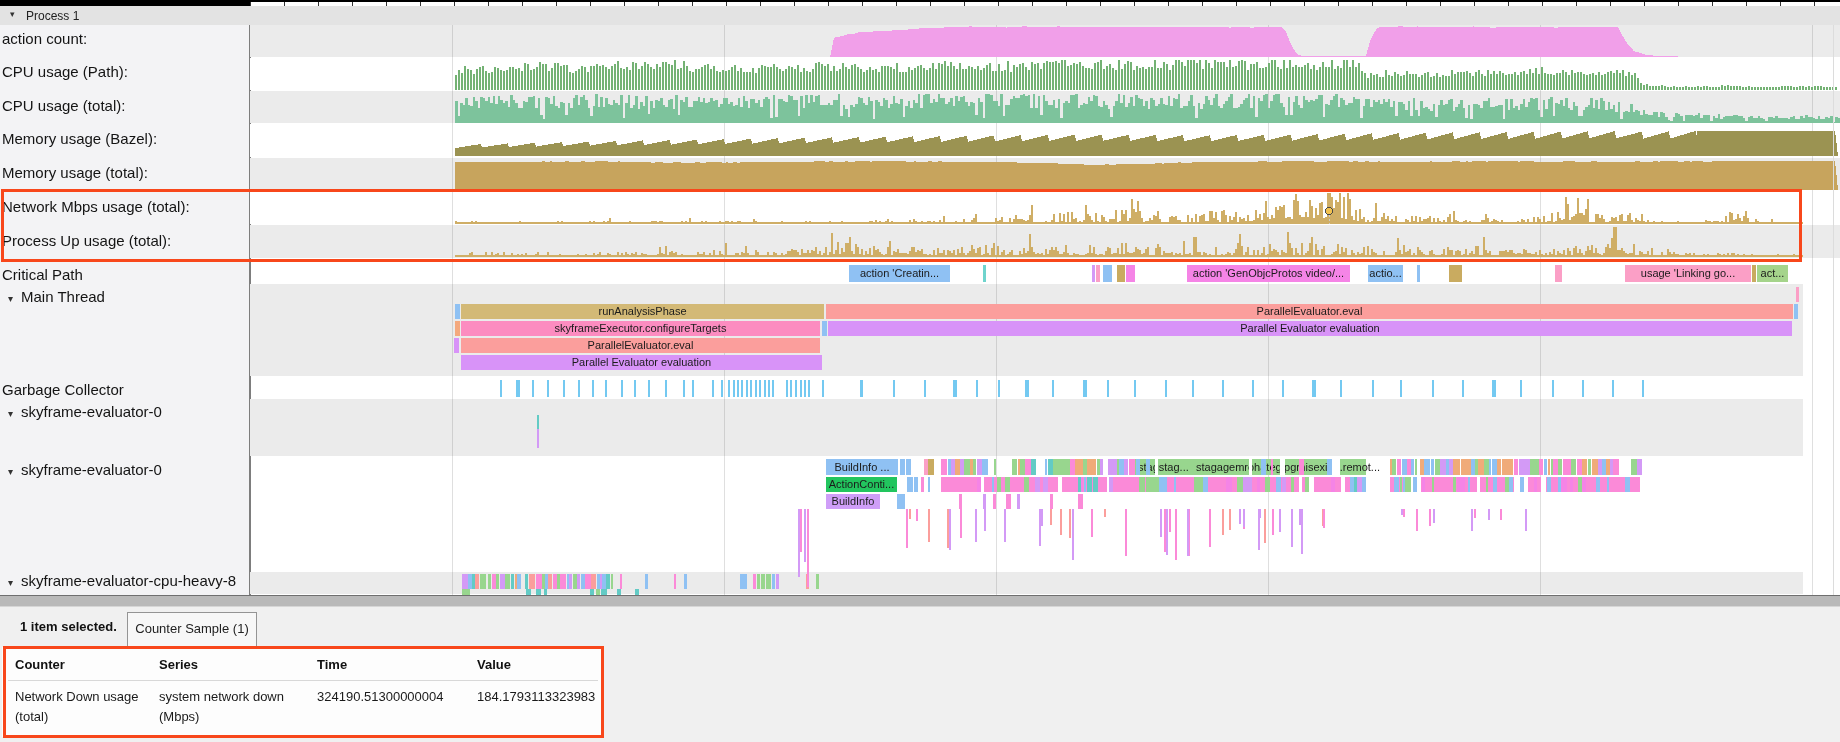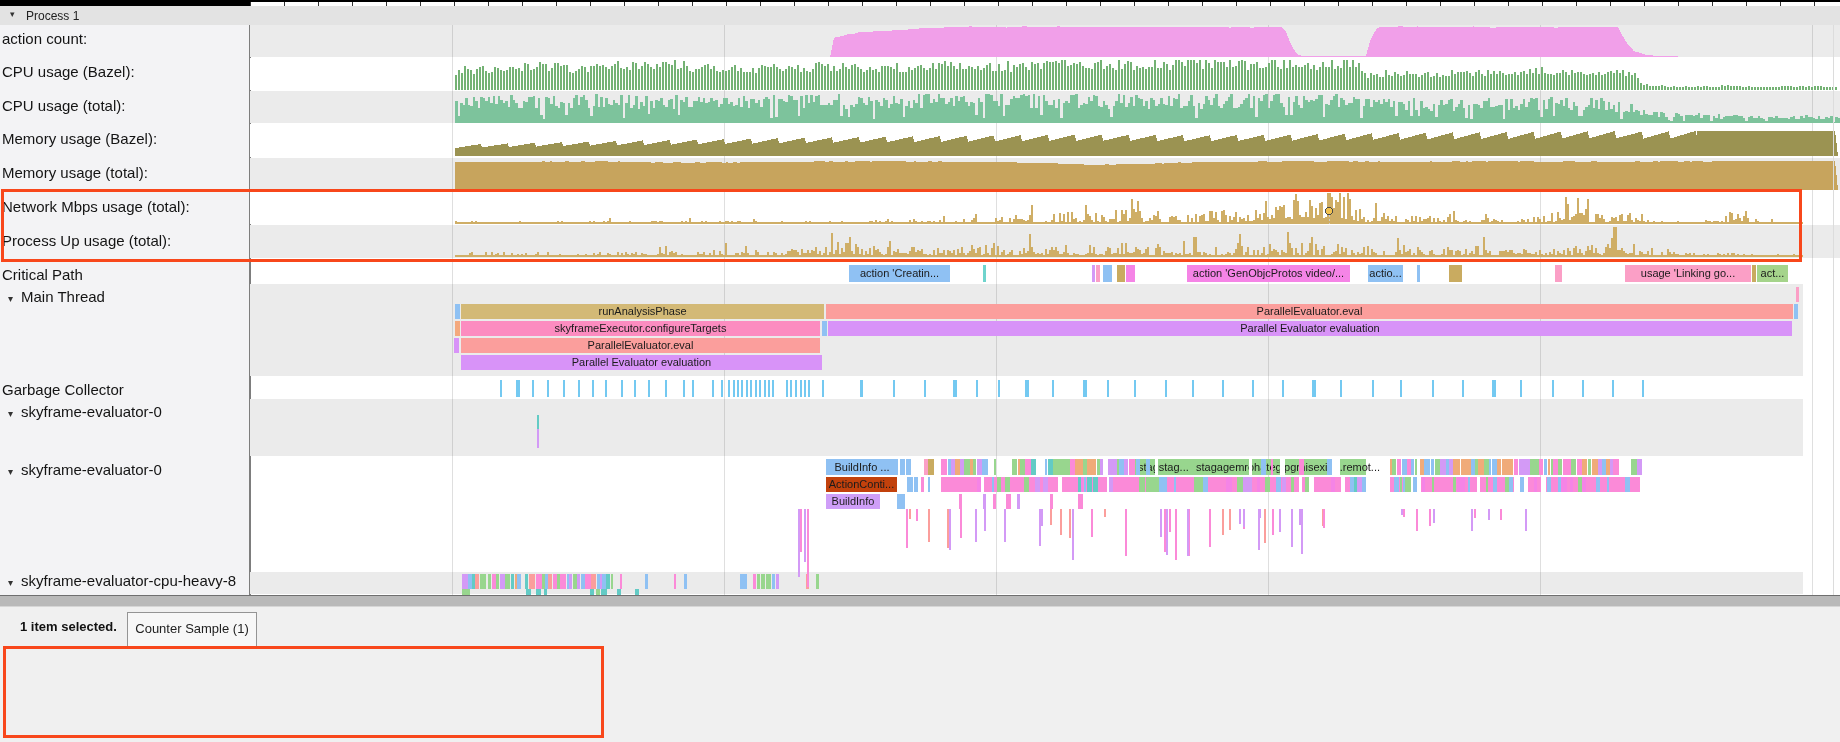--- a/index.html
+++ b/index.html
@@ -44,21 +44,21 @@
   <div class="abs" id="ruler-side"></div>
   <div class="abs" id="ruler"></div>
 
   <div class="abs" id="process-header">
     <span class="tri">▾</span>
     <span class="lbl">Process 1</span>
   </div>
 
   <div class="abs" id="sidebar">
       <div class="side-item" style="top: 5px; left: 2px;"><span>action count:</span></div>
-      <div class="side-item" style="top: 38px; left: 2px;"><span>CPU usage (Bazel):</span></div>
+      <div class="side-item" style="top: 38px; left: 2px;"><span>CPU usage (Path):</span></div>
       <div class="side-item" style="top: 72px; left: 2px;"><span>CPU usage (total):</span></div>
       <div class="side-item" style="top: 105px; left: 2px;"><span>Memory usage (Bazel):</span></div>
       <div class="side-item" style="top: 139px; left: 2px;"><span>Memory usage (total):</span></div>
       <div class="side-item" style="top: 173px; left: 2px;"><span>Network Mbps usage (total):</span></div>
       <div class="side-item" style="top: 207px; left: 2px;"><span>Process Up usage (total):</span></div>
       <div class="side-item" style="top: 241px; left: 2px;"><span>Critical Path</span></div>
       <div class="side-item" style="top: 263px; left: 8px;"><span class="tri">▾</span><span>Main Thread</span></div>
       <div class="side-item" style="top: 356px; left: 2px;"><span>Garbage Collector</span></div>
       <div class="side-item" style="top: 378px; left: 8px;"><span class="tri">▾</span><span>skyframe-evaluator-0</span></div>
       <div class="side-item" style="top: 436px; left: 8px;"><span class="tri">▾</span><span>skyframe-evaluator-0</span></div>
@@ -177,21 +177,21 @@
       <div class="span" style="left: 205px; top: 296px; width: 5px; height: 15px; background: rgb(244, 169, 126); line-height: 15px;"></div>
       <div class="span" style="left: 211px; top: 296px; width: 359px; height: 15px; background: rgb(252, 140, 192); line-height: 15px;">skyframeExecutor.configureTargets</div>
       <div class="span" style="left: 572px; top: 296px; width: 5px; height: 15px; background: rgb(143, 193, 243); line-height: 15px;"></div>
       <div class="span" style="left: 578px; top: 296px; width: 964px; height: 15px; background: rgb(216, 147, 248); line-height: 15px;">Parallel Evaluator evaluation</div>
       <div class="span" style="left: 204px; top: 313px; width: 5px; height: 15px; background: rgb(216, 147, 248); line-height: 15px;"></div>
       <div class="span" style="left: 211px; top: 313px; width: 359px; height: 15px; background: rgb(251, 158, 156); line-height: 15px;">ParallelEvaluator.eval</div>
       <div class="span" style="left: 211px; top: 330px; width: 361px; height: 15px; background: rgb(216, 147, 248); line-height: 15px;">Parallel Evaluator evaluation</div>
       <div class="span" style="left: 576px; top: 434px; width: 72px; height: 16px; background: rgb(143, 193, 243); line-height: 16px;">BuildInfo ...</div>
       <div class="span" style="left: 802px; top: 434px; width: 18px; height: 16px; background: rgb(152, 214, 142); line-height: 16px;"></div>
       <div class="span" style="left: 881px; top: 434px; width: 235px; height: 16px; background: rgb(152, 214, 142); line-height: 16px;"></div>
-      <div class="span" style="left: 576px; top: 452px; width: 71px; height: 15px; background: #c2410c; line-height: 15px; text-align: center;">ActionConti...</div>
+      <div class="span" style="left: 576px; top: 452px; width: 71px; height: 15px; background: #22c55e; line-height: 15px; text-align: center;">ActionConti...</div>
       <div class="span" style="left: 691px; top: 452px; width: 425px; height: 15px; background: rgb(251, 138, 216); line-height: 15px;"></div>
       <div class="span" style="left: 1140px; top: 452px; width: 250px; height: 15px; background: rgb(251, 138, 216); line-height: 15px;"></div>
       <div class="span" style="left: 576px; top: 469px; width: 54px; height: 15px; background: rgb(207, 158, 248); line-height: 15px;">BuildInfo</div>
       <div class="span" style="left: 647px; top: 469px; width: 8px; height: 15px; background: rgb(143, 193, 243); line-height: 15px;"></div>
       <div class="ov-label" style="left: 888px; top: 436px;">stagstag...</div>
       <div class="ov-label" style="left: 946px; top: 436px;">stagagemrohategipgmisexigb.remot...</div>
       <div class="sliver" style="left: 650px; top: 434px; width: 4.9px; height: 16px; background: rgb(143, 193, 243);"></div>
       <div class="sliver" style="left: 655.9px; top: 434px; width: 5.1px; height: 16px; background: rgb(143, 193, 243);"></div>
       <div class="sliver" style="left: 673.5px; top: 434px; width: 4.8px; height: 16px; background: rgb(251, 159, 198);"></div>
       <div class="sliver" style="left: 678.3px; top: 434px; width: 5.3px; height: 16px; background: rgb(201, 171, 96);"></div>
@@ -502,16 +502,27 @@
     </div>
   <div class="abs" id="edge-line"></div>
 
   <div id="divider1" class="abs"></div>
   <div id="divider2" class="abs"></div>
   <div id="divider3" class="abs"></div>
 
   <div class="abs" id="bottom-panel">
     <div id="status-text">1 item selected.</div>
     <div id="tab">Counter Sample (1)</div>
+    <div id="table-area">
+      <div id="th-sep"></div>
+    <div class="th" style="left: 13px; width: 138px;">Counter</div>
+        <div class="th" style="left: 157px; width: 150px;">Series</div>
+        <div class="th" style="left: 315px; width: 158px;">Time</div>
+        <div class="th" style="left: 475px; width: 140px;">Value</div>
+        <div class="td" style="left: 13px; width: 138px;">Network Down usage (total)</div>
+        <div class="td" style="left: 157px; width: 150px;">system network down (Mbps)</div>
+        <div class="td" style="left: 315px; width: 158px;">324190.51300000004</div>
+        <div class="td" style="left: 475px; width: 140px;">184.1793113323983</div>
+      </div>
   </div>
 <div class="hl" style="left: 1px; top: 189px; width: 1801px; height: 73px; border-color: rgb(248, 71, 27);"></div>
     <div class="hl" style="left: 3px; top: 646px; width: 601px; height: 92px; border-color: rgb(248, 71, 27);"></div>
   </div>
 
 </body></html>

